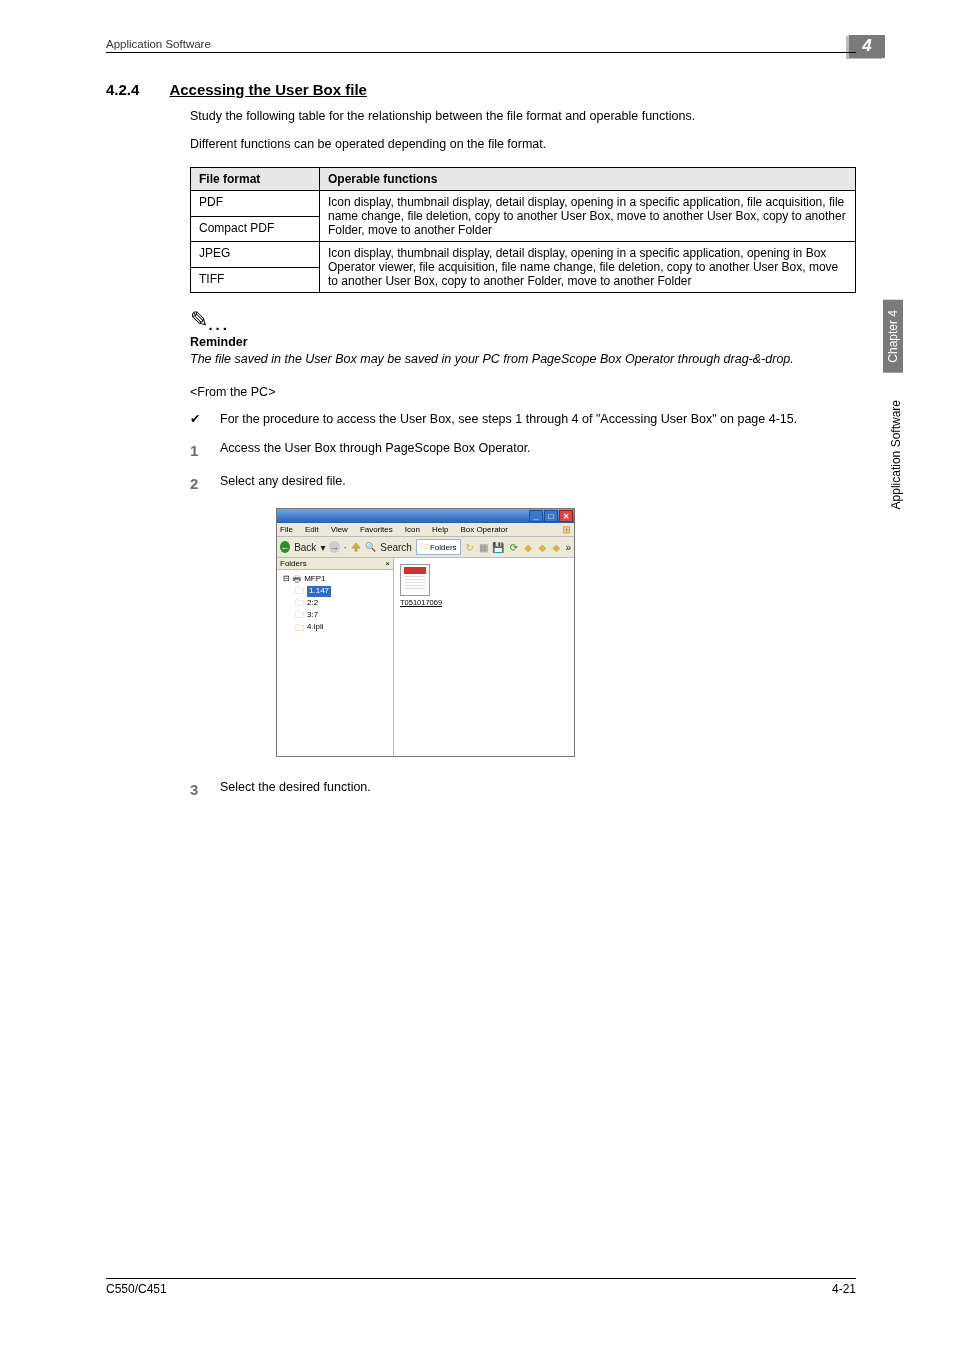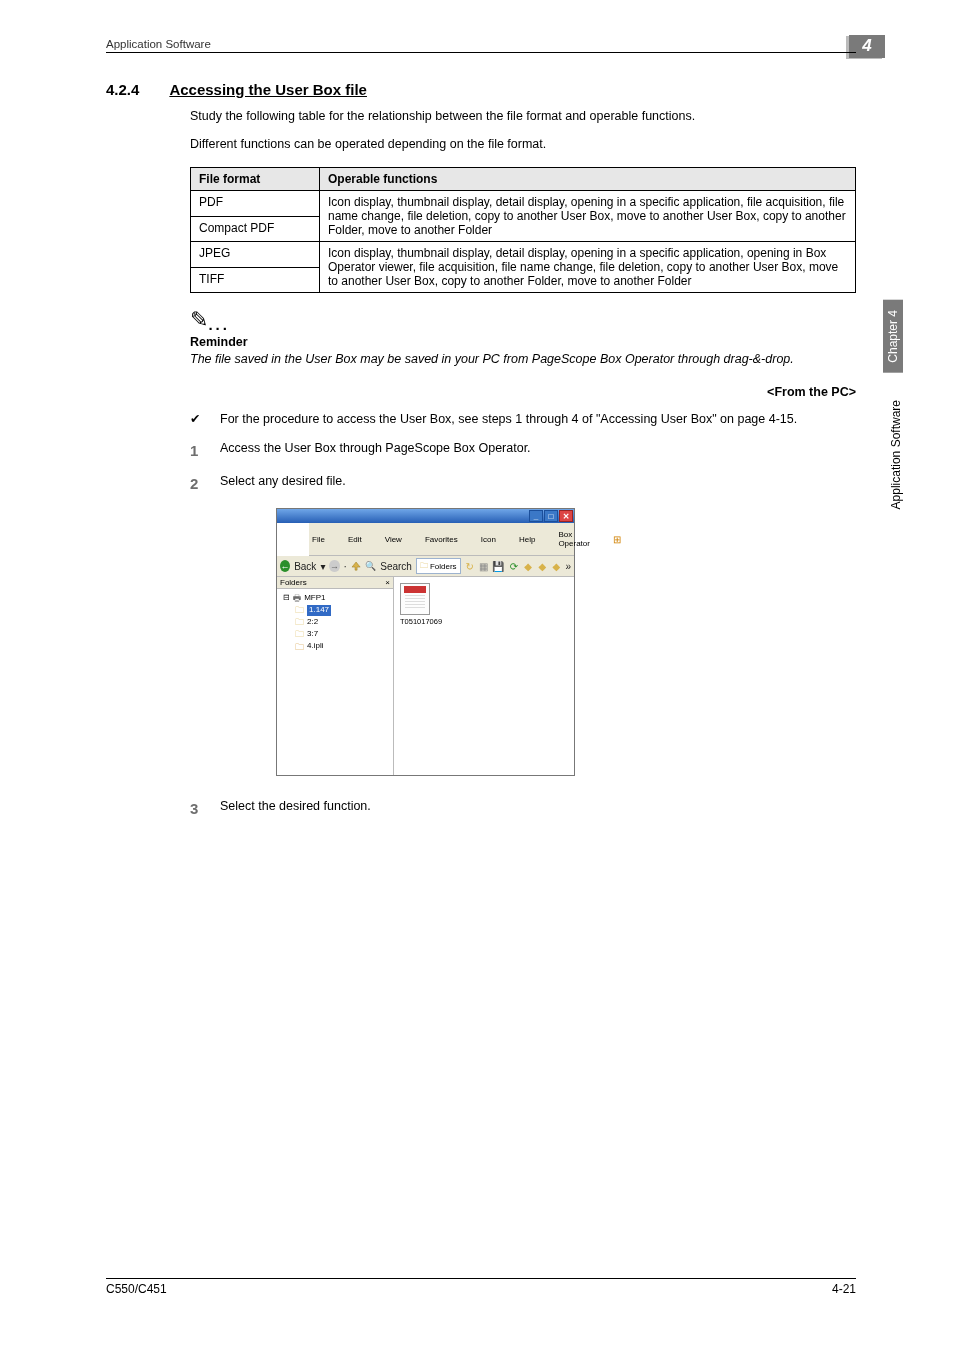--- a/index.html
+++ b/index.html
@@ -102,22 +102,21 @@
     margin-top: 2px;
   }
   .reminder-text {
     font-style: italic;
     line-height: 1.4;
     margin-top: 2px;
   }
   .subhead {
     margin-left: 84px;
     margin-top: 16px;
-    font-weight: bold;
-    text-align: right;
+    font-weight: normal;
   }
   .check-item, .num-item {
     display: flex;
     margin-left: 84px;
     margin-top: 12px;
     line-height: 1.4;
   }
   .check-item .mark { width: 30px; flex: none; }
   .num-item .num {
     width: 30px;
@@ -146,25 +145,24 @@
   .ss-btn {
     width: 12px; height: 10px;
     display: flex; align-items: center; justify-content: center;
     font-size: 8px; font-weight: bold; color: #fff;
   }
   .ss-btn.min, .ss-btn.max { background: #3b78c7; border: 1px solid #1b4f9b; }
   .ss-btn.close { background: #d44; border: 1px solid #922; }
   .ss-menu {
     background: #ece9d8;
     border-bottom: 1px solid #bbb;
-    padding: 7px 3px;
-    display: flex;
-    gap: 23px;
+    padding: 1px 3px;
+    display: flex;
+    gap: 12px;
     align-items: center;
-    margin-left: 32px;
   }
   .ss-menu .flag { margin-left: auto; color: #d08000; font-size: 10px; }
   .ss-toolbar {
     background: #ece9d8;
     border-bottom: 1px solid #bbb;
     padding: 2px 3px;
     display: flex;
     align-items: center;
     gap: 4px;
   }
@@ -224,21 +222,21 @@
     position: relative;
   }
   .pdf-icon::before {
     content: ""; position: absolute; top: 2px; left: 3px; right: 3px; height: 7px;
     background: #c33;
   }
   .pdf-icon::after {
     content: ""; position: absolute; top: 11px; left: 4px; right: 4px; bottom: 4px;
     background: repeating-linear-gradient(#ddd 0 1px, transparent 1px 3px);
   }
-  .pdf-label { font-size: 7.5px; margin-top: 2px; }
+  .pdf-label { font-size: 7.5px; margin-top: 2px; text-decoration: underline; }
   .side-label {
     position: absolute;
     right: 51px;
     writing-mode: vertical-rl;
     transform: rotate(180deg);
     font-size: 12px;
   }
   .side-chapter {
     top: 300px;
     background: #7a7a7a;

